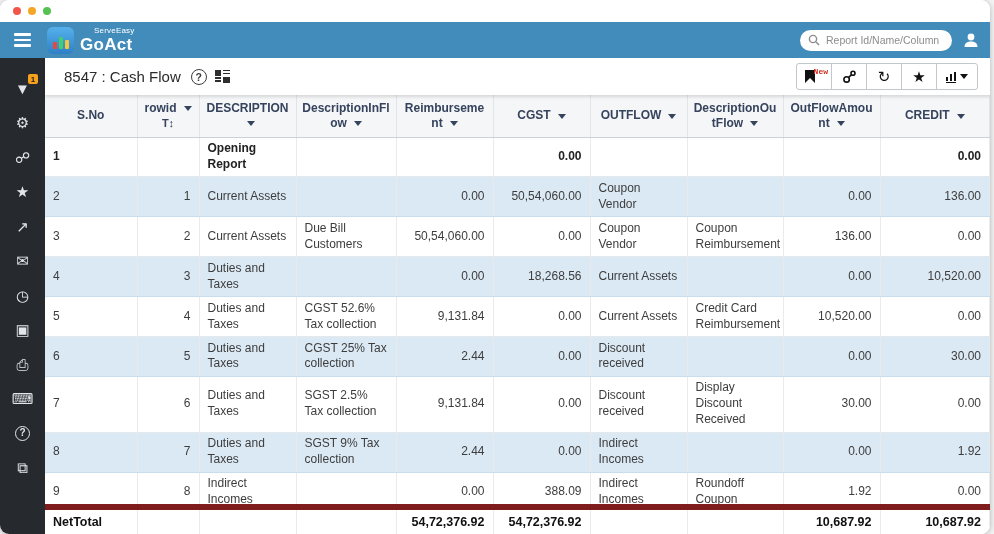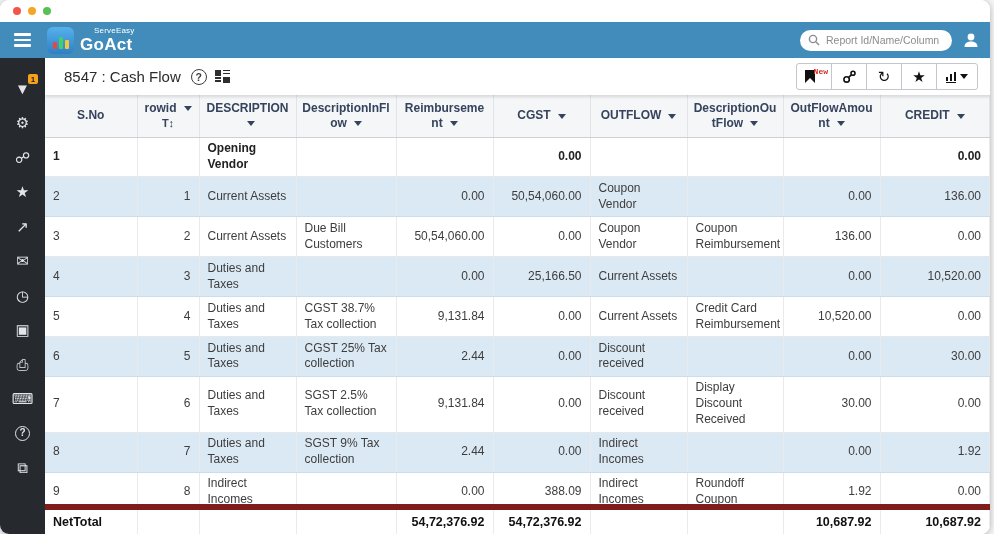--- a/index.html
+++ b/index.html
@@ -264,21 +264,21 @@
                   </th>
                   <th>
                     <div><span>CREDIT</span><span class="hcaret"></span></div>
                   </th>
                 </tr>
               </thead>
             <tbody>
                 <tr class="boldrow">
                   <td class="al-left">1</td>
                   <td class="al-right"></td>
-                  <td class="al-left">Opening Vendor</td>
+                  <td class="al-left">Opening Report</td>
                   <td class="al-left"></td>
                   <td class="al-right"></td>
                   <td class="al-right">0.00</td>
                   <td class="al-left"></td>
                   <td class="al-left"></td>
                   <td class="al-right"></td>
                   <td class="al-right">0.00</td>
                 </tr>
                 <tr class="hl">
                   <td class="al-left">2</td>
@@ -303,31 +303,31 @@
                   <td class="al-left">Coupon Reimbursement</td>
                   <td class="al-right">136.00</td>
                   <td class="al-right">0.00</td>
                 </tr>
                 <tr class="hl">
                   <td class="al-left">4</td>
                   <td class="al-right">3</td>
                   <td class="al-left">Duties and Taxes</td>
                   <td class="al-left"></td>
                   <td class="al-right">0.00</td>
-                  <td class="al-right">25,166.50</td>
+                  <td class="al-right">18,268.56</td>
                   <td class="al-left">Current Assets</td>
                   <td class="al-left"></td>
                   <td class="al-right">0.00</td>
                   <td class="al-right">10,520.00</td>
                 </tr>
                 <tr>
                   <td class="al-left">5</td>
                   <td class="al-right">4</td>
                   <td class="al-left">Duties and Taxes</td>
-                  <td class="al-left">CGST 38.7% Tax collection</td>
+                  <td class="al-left">CGST 52.6% Tax collection</td>
                   <td class="al-right">9,131.84</td>
                   <td class="al-right">0.00</td>
                   <td class="al-left">Current Assets</td>
                   <td class="al-left">Credit Card Reimbursement</td>
                   <td class="al-right">10,520.00</td>
                   <td class="al-right">0.00</td>
                 </tr>
                 <tr class="hl">
                   <td class="al-left">6</td>
                   <td class="al-right">5</td>

